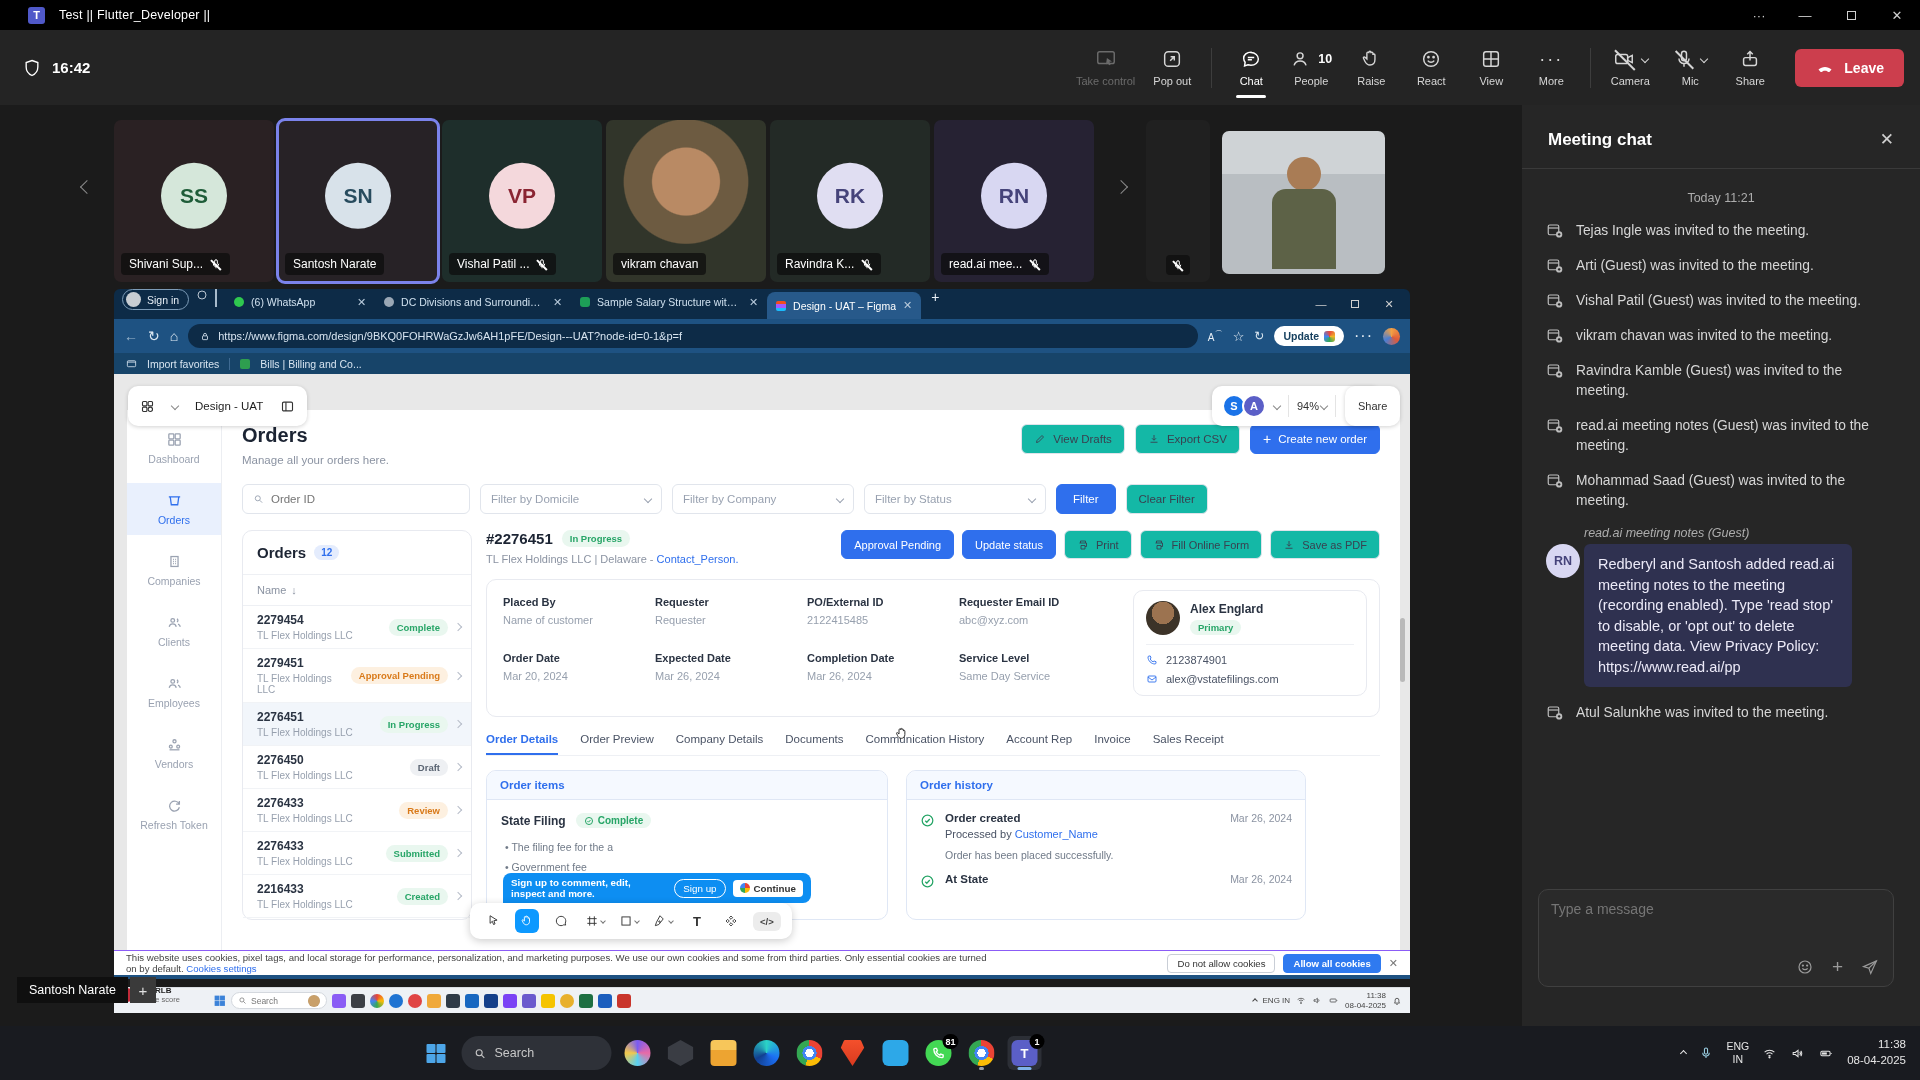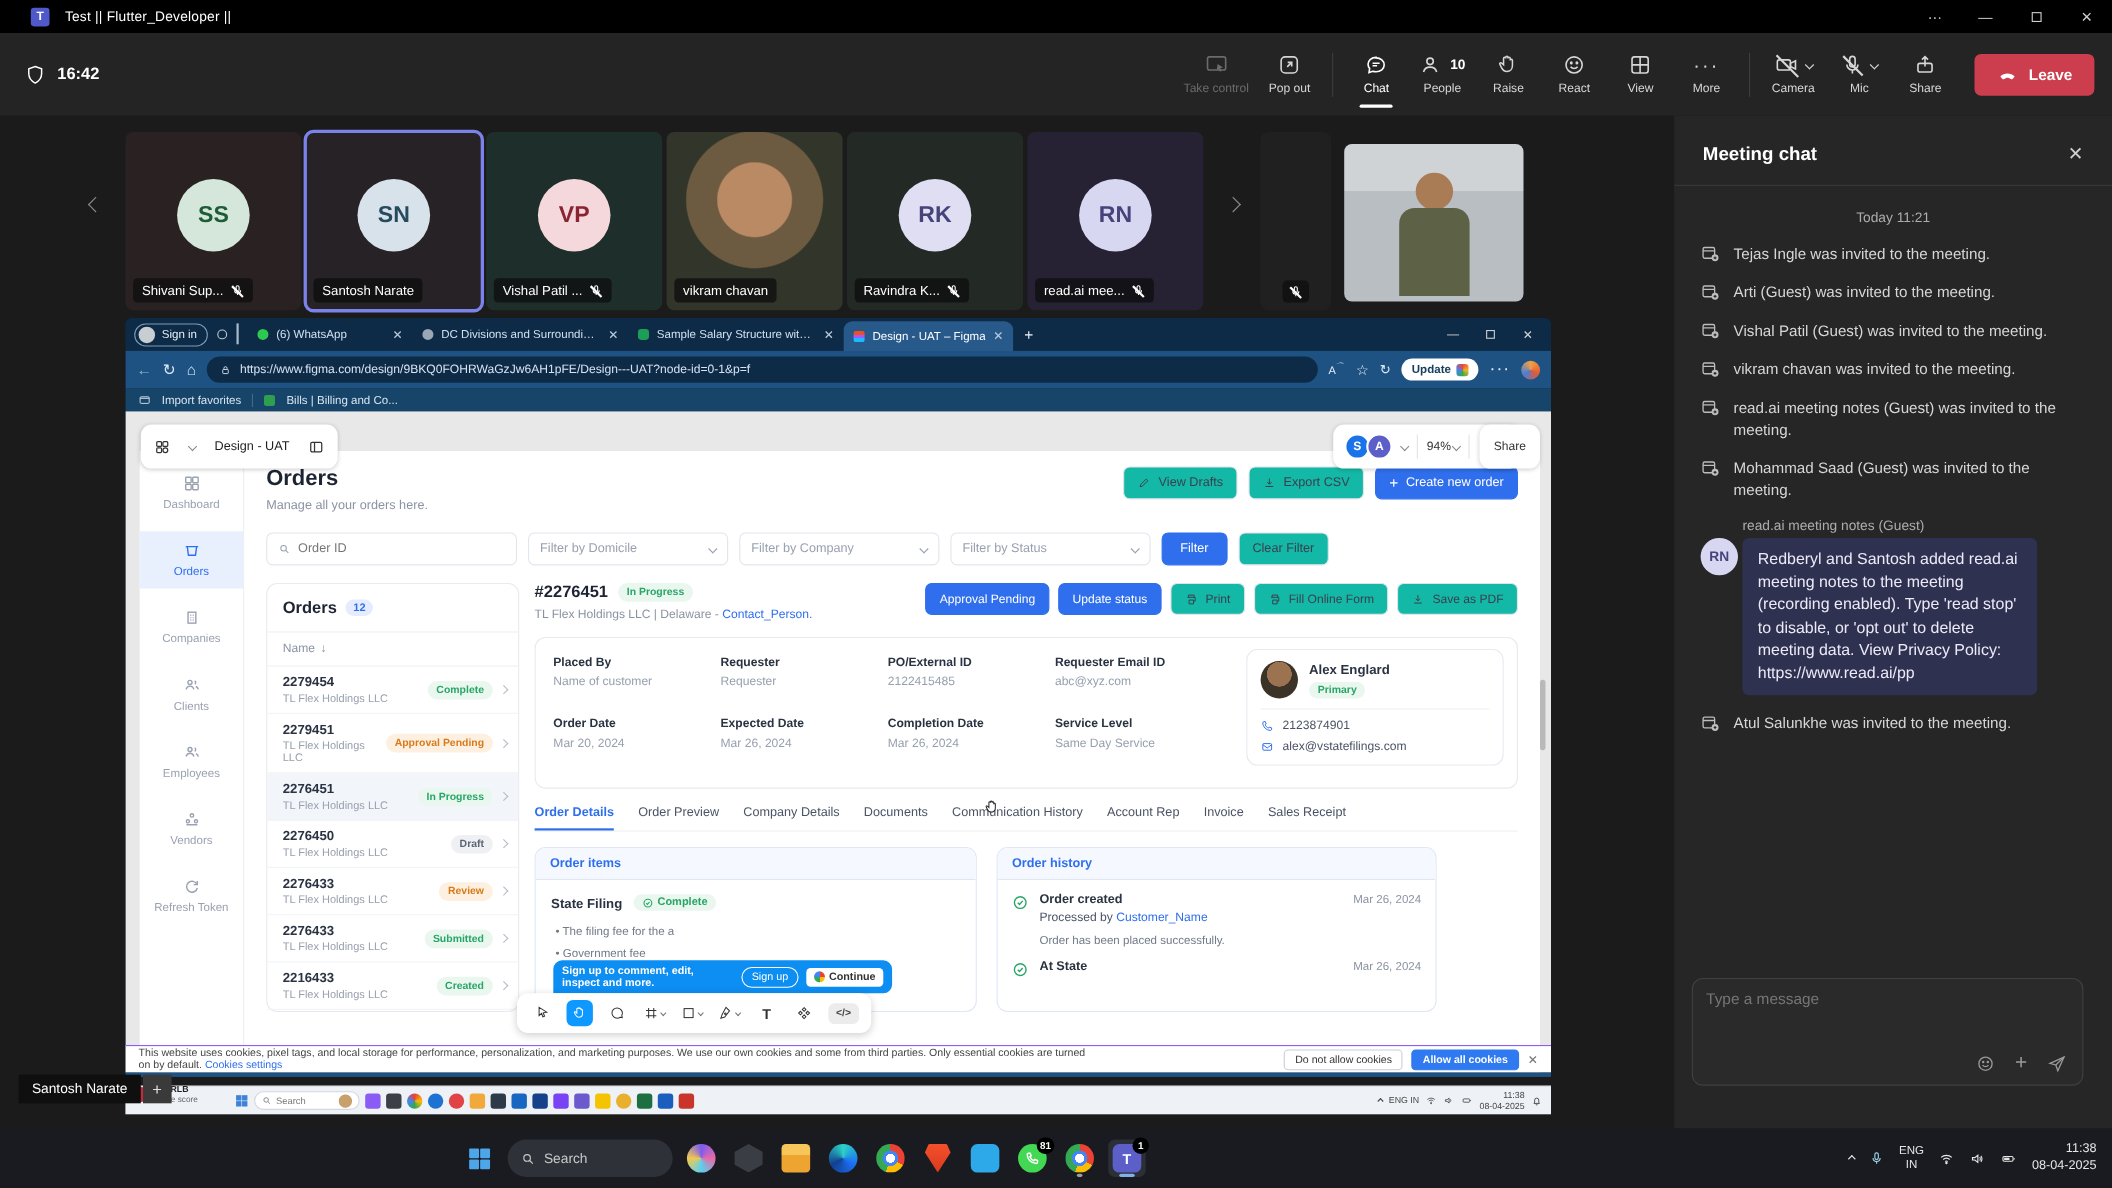--- a/index.html
+++ b/index.html
@@ -45,21 +45,21 @@
   .name-pill { position:absolute; left:7px; bottom:7px; background:rgba(12,12,12,.72); color:#fff; font-size:12px; padding:4px 8px; border-radius:4px; display:flex; align-items:center; gap:7px; max-width:142px; white-space:nowrap; }
   .strip-chev { top:178px; color:#8a8a8a; }
   .photo-a { background:radial-gradient(circle at 50% 38%, #b98a64 0 26%, #6d5b41 27% 48%, #31352a 49%); }
   .photo-b { background:linear-gradient(180deg,#cfd3d6 0 30%,#b9bec2 30% 100%); }
   .photo-b::before { content:""; position:absolute; left:50%; top:26px; width:34px; height:34px; border-radius:50%; background:#a97c55; transform:translateX(-50%); }
   .photo-b::after { content:""; position:absolute; left:50%; top:58px; width:64px; height:80px; border-radius:14px 14px 0 0; background:#5d6247; transform:translateX(-50%); }
 
   
   #share { left:114px; top:289px; width:1296px; height:727px; }
   #browser { left:0; top:0; width:1296px; height:690px; background:#0d2b47; border-radius:6px 6px 0 0; overflow:hidden; }
-  #tabbar { height:30px; display:flex; align-items:center; color:#e8eff6; }
+  #tabbar { height:30px; display:flex; color:#e8eff6; }
   .profile-pill { display:flex; align-items:center; gap:6px; border:1px solid #7d9cb8; border-radius:12px; height:21px; padding:0 9px 0 3px; margin-left:8px; font-size:10.5px; }
   .profile-pill .dot { width:15px; height:15px; border-radius:50%; background:#c8cdd2; }
   .tab { display:flex; align-items:center; gap:7px; height:26px; padding:0 9px; font-size:10.5px; color:#cfe0ee; max-width:196px; min-width:150px; }
   .tab .fav { width:10px; height:10px; border-radius:3px; flex:none; }
   .tab .tt { overflow:hidden; white-space:nowrap; text-overflow:ellipsis; flex:1; }
   .tab .x { color:#b9cbdc; font-size:11px; }
   .tab.active { background:#27598a; border-radius:8px 8px 0 0; height:27px; align-self:flex-end; color:#fff; }
   #navbar { height:34px; background:#1e5282; display:flex; align-items:center; gap:10px; padding:0 10px; color:#e8eff6; }
   .nav-ic { font-size:14px; color:#dce8f2; }
   #urlbar { flex:1; height:24px; background:#0d2b47; border-radius:12px; display:flex; align-items:center; gap:8px; padding:0 12px; font-size:11px; color:#d7e4f0; }
@@ -187,21 +187,21 @@
 
   
   #chat { left:1522px; top:105px; width:398px; height:921px; background:#262626; color:#d6d6d6; }
   .ch-head { display:flex; align-items:center; padding:24px 26px 18px 26px; border-bottom:1px solid #3a3a3a; }
   .ch-title { font-size:17px; font-weight:bold; color:#fff; }
   .ch-close { margin-left:auto; color:#cfcfcf; font-size:17px; }
   .ch-body { padding:14px 24px 0 24px; }
   .ch-divider { text-align:center; font-size:12.5px; color:#adadad; margin:8px 0 16px 0; }
   .sys { display:flex; gap:12px; margin-bottom:15px; font-size:13.8px; line-height:1.45; color:#d6d6d6; }
   .sys svg { flex:none; margin-top:1px; color:#bdbdbd; }
-  .sender { font-size:12.5px; color:#adadad; margin:6px 0 4px 38px; }
+  .sender { font-size:12.5px; color:#adadad; margin:6px 0 4px 38px;font-style:italic; }
   .msg-row { display:flex; gap:4px; }
   .rn-av { width:34px; height:34px; border-radius:50%; background:#d8d7f2; color:#45437a; font-size:12.5px; font-weight:bold; display:flex; align-items:center; justify-content:center; flex:none; }
   .bubble { background:#2f3150; border-radius:6px; padding:10px 14px; font-size:14.5px; line-height:1.42; color:#eceaf8; max-width:268px; }
   .ch-input { position:absolute; left:16px; top:784px; width:356px; height:98px; background:#2a2a2a; border:1px solid #404040; border-radius:10px; padding:10px 12px; }
   .ch-input input { background:transparent; border:none; outline:none; color:#cfcfcf; font-size:14px; width:100%; font-family:inherit; }
   .ci-icons { position:absolute; right:14px; bottom:10px; display:flex; gap:18px; color:#9a9a9a; align-items:center; }
 
   
   #taskbar { left:0; top:1026px; width:1920px; height:54px; background:#191b20; display:flex; align-items:center; }
   .tb-center { position:absolute; left:50%; transform:translateX(-50%); margin-left:-230px; display:flex; align-items:center; gap:9px; }
@@ -1065,20 +1065,29 @@
         </svg>
       <span>vikram chavan was invited to the meeting.</span>
       </div>
     <div class="sys">
       <svg width="18" height="18" viewBox="0 0 24 24" fill="none" stroke="currentColor" stroke-width="1.6">
           <rect x="3" y="4" width="14" height="13" rx="2"></rect>
           <path d="M3 8h14"></path>
           <circle cx="17.5" cy="16.5" r="4.2" fill="#bdbdbd" stroke="none"></circle>
           <path d="M17.5 14.8v3.4M15.8 16.5h3.4" stroke="#262626" stroke-width="1.4"></path>
         </svg>
+      <span>Ravindra Kamble (Guest) was invited to the meeting.</span>
+      </div>
+    <div class="sys">
+      <svg width="18" height="18" viewBox="0 0 24 24" fill="none" stroke="currentColor" stroke-width="1.6">
+          <rect x="3" y="4" width="14" height="13" rx="2"></rect>
+          <path d="M3 8h14"></path>
+          <circle cx="17.5" cy="16.5" r="4.2" fill="#bdbdbd" stroke="none"></circle>
+          <path d="M17.5 14.8v3.4M15.8 16.5h3.4" stroke="#262626" stroke-width="1.4"></path>
+        </svg>
       <span>read.ai meeting notes (Guest) was invited to the meeting.</span>
       </div>
     <div class="sys">
       <svg width="18" height="18" viewBox="0 0 24 24" fill="none" stroke="currentColor" stroke-width="1.6">
           <rect x="3" y="4" width="14" height="13" rx="2"></rect>
           <path d="M3 8h14"></path>
           <circle cx="17.5" cy="16.5" r="4.2" fill="#bdbdbd" stroke="none"></circle>
           <path d="M17.5 14.8v3.4M15.8 16.5h3.4" stroke="#262626" stroke-width="1.4"></path>
         </svg>
       <span>Mohammad Saad (Guest) was invited to the meeting.</span>

